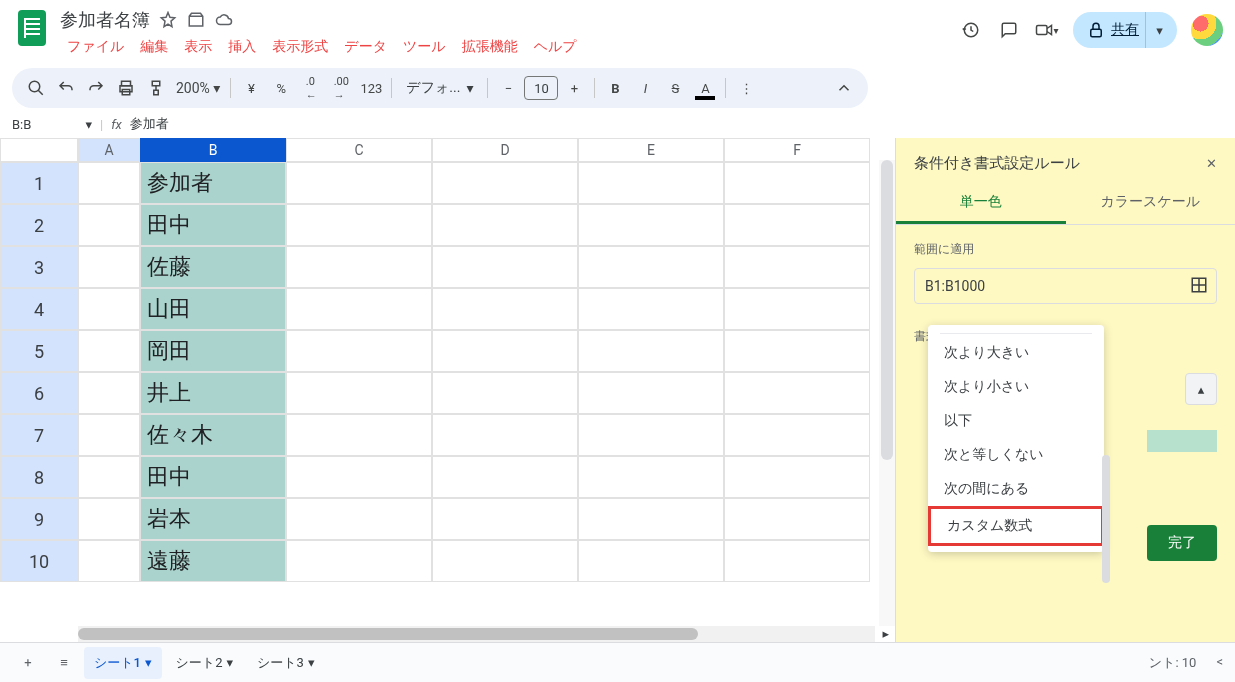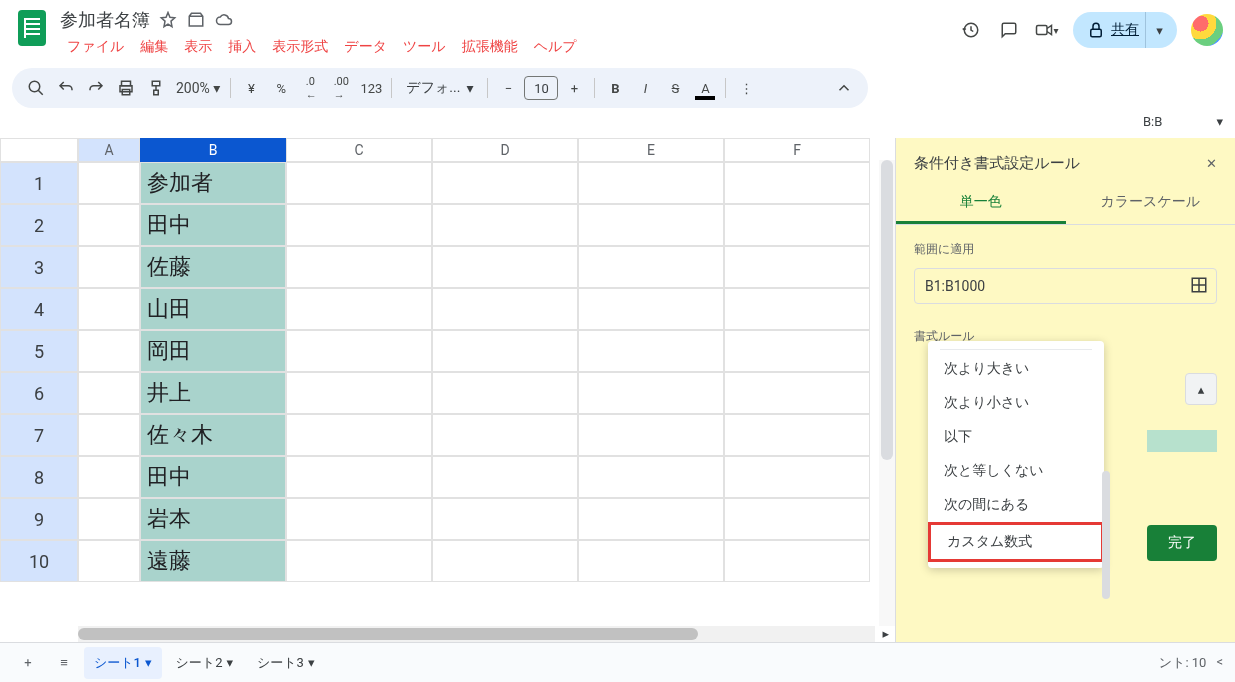--- a/index.html
+++ b/index.html
@@ -28,21 +28,21 @@
 
 .toolbar { display: flex; align-items: center; margin: 8px 12px 0 12px; background: #edf2fa; border-radius: 24px; height: 40px; padding: 0 10px; gap: 2px; width: 856px; }
 .tbtn { width: 28px; height: 28px; display: flex; align-items: center; justify-content: center; color: #444746; border-radius: 4px; cursor: pointer; }
 .tsep { width: 1px; height: 20px; background: #c7c7c7; margin: 0 4px; }
 .zoom { font-size: 14px; color: #444746; padding: 0 4px; }
 .font-sel { display: flex; align-items: center; gap: 6px; padding: 0 8px; font-size: 14px; }
 .fsize-box { border: 1px solid #747775; border-radius: 4px; width: 34px; height: 24px; display: flex; align-items: center; justify-content: center; font-size: 13px; }
 .textcolor-btn::after { content: ""; position: absolute; bottom: 2px; left: 4px; width: 20px; height: 4px; background: #000; }
 
 
-.namebox-row { display: flex; align-items: flex-end; padding: 6px 12px 4px 12px; height: 30px; gap: 8px; font-size: 13px; flex-direction: column; }
+.namebox-row { display: flex; align-items: center; padding: 6px 12px 4px 12px; height: 30px; gap: 8px; font-size: 13px; }
 .namebox { width: 80px; display: flex; align-items: center; justify-content: space-between; color: #3c4043; }
 .fx { font-style: italic; color: #5f6368; }
 
 
 .main { flex: 1; display: flex; overflow: hidden; }
 .sheet-area { flex: 1; position: relative; overflow: hidden; }
 .grid { display: grid; grid-template-columns: 78px 62px 146px 146px 146px 146px 146px; }
 .colhead, .rowhead { background: #fff; border: 1px solid #e1e1e1; display: flex; align-items: center; justify-content: center; font-size: 14px; color: #5f6368; height: 24px; }
 .colhead.sel { background: #0b57d0; color: #fff; border-color: #0b57d0; }
 .colhead.light { background: #d3e3fd; }
@@ -65,33 +65,33 @@
 .sb-tab { flex: 1; text-align: center; padding: 10px 0; font-size: 14px; color: #5f6368; cursor: pointer; }
 .sb-tab.active { color: #188038; border-bottom: 3px solid #188038; font-weight: 500; }
 .sb-body { padding: 16px 18px; position: relative; flex: 1; overflow-y: auto; }
 .sb-label { font-size: 12px; color: #5f6368; margin-bottom: 10px; }
 .range-input { display: flex; align-items: center; border: 1px solid #dadce0; border-radius: 4px; height: 36px; padding: 0 8px 0 10px; justify-content: space-between; font-size: 14px; }
 .rule-label { font-size: 12px; color: #5f6368; margin-top: 24px; margin-bottom: 10px; }
 .rule-drop-indicator { position: absolute; right: 18px; top: 148px; width: 32px; height: 32px; display: flex; align-items: center; justify-content: center; border: 1px solid #dadce0; border-radius: 4px; background: #f1f3f4; }
 .green-strip { position: absolute; right: 18px; top: 205px; width: 70px; height: 22px; background: #b7e1cd; }
 .done-btn { position: absolute; right: 18px; top: 300px; width: 70px; height: 36px; background: #188038; color: #fff; border-radius: 4px; display: flex; align-items: center; justify-content: center; font-size: 14px; cursor: pointer; }
 
-.dropdown-menu { position: absolute; left: 32px; top: 116px; width: 176px; background: #fff; box-shadow: 0 2px 10px rgba(0,0,0,.2); border-radius: 4px; padding: 6px 0; z-index: 10; }
+.dropdown-menu { position: absolute; left: 32px; top: 100px; width: 176px; background: #fff; box-shadow: 0 2px 10px rgba(0,0,0,.2); border-radius: 4px; padding: 6px 0; z-index: 10; }
 .dd-divider { height: 1px; background: #e8eaed; margin: 2px 12px; }
 .dd-item { padding: 8px 16px; font-size: 14px; color: #3c4043; cursor: pointer; }
 .dd-item.highlight { border: 3px solid #e53935; }
 
 .dd-scrollbar { position: absolute; right: -6px; top: 130px; width: 8px; height: 128px; background: #dadce0; border-radius: 4px; }
 
 
 .footer { height: 40px; border-top: 1px solid #dadce0; display: flex; align-items: center; padding: 0 12px; gap: 4px; background: #f9fbfd; }
 .fadd, .fmenu { width: 32px; height: 32px; display: flex; align-items: center; justify-content: center; color: #5f6368; cursor: pointer; }
 .sheet-tab { display: flex; align-items: center; gap: 4px; padding: 0 10px; height: 32px; font-size: 13px; border-radius: 4px; cursor: pointer; }
 .sheet-tab.active { color: #0b57d0; font-weight: 500; background: #e8f0fe; }
-.footer-right { margin-left: auto; display: flex; align-items: flex-start; gap: 10px; font-size: 13px; color: #5f6368; }
+.footer-right { margin-left: auto; display: flex; align-items: flex-start; gap: 20px; font-size: 13px; color: #5f6368; }
 
 svg { width: 18px; height: 18px; }
 </style>
 </head>
 <body>
 
 <div class="app">
 
   <div class="header">
     <div class="logo">

